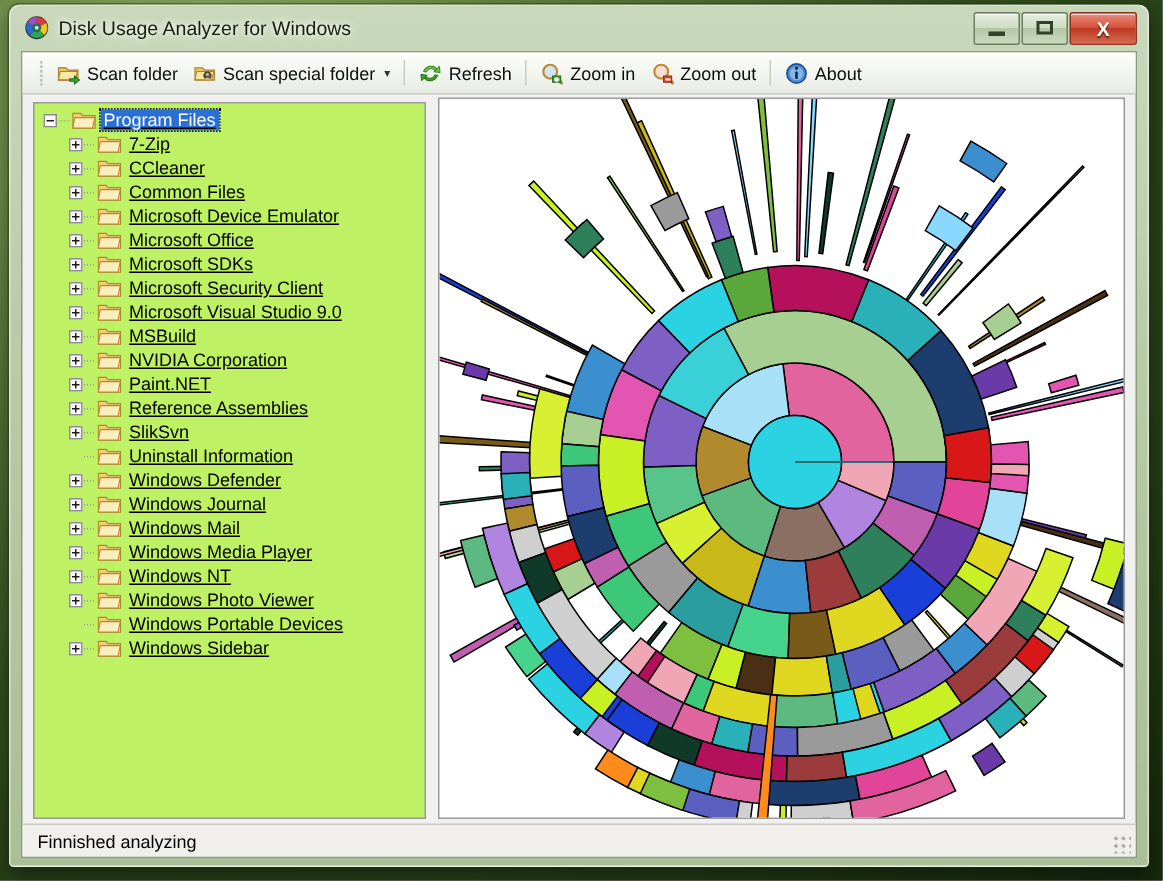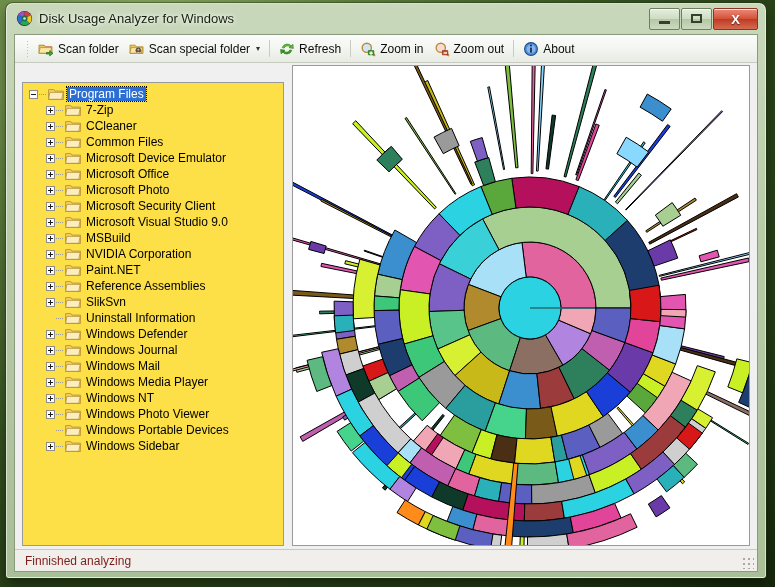--- a/index.html
+++ b/index.html
@@ -72,22 +72,22 @@
     display:flex;align-items:center;height:21px;padding:0 5px;gap:4px;
     color:#0d0d0d;font-size:12px;white-space:nowrap;cursor:default;border-radius:2px;
   }
   .tb-sep{width:1px;height:17px;background:#c8cdc2;margin:0 4px;}
   .tb-caret{margin-left:2px;font-size:8px;color:#333;}
   .ticon{width:16px;height:16px;flex:none;}
 
   
   #panels{position:absolute;left:0;top:27px;right:0;bottom:22px;}
   #tree-panel{
-    position:absolute;left:7px;top:20px;width:262px;bottom:3px;
-    background:#fde047;border:1px solid #9a9a9a;box-sizing:border-box;overflow:hidden;
+    position:absolute;left:7px;top:6px;width:262px;bottom:3px;
+    background:#bef264;border:1px solid #9a9a9a;box-sizing:border-box;overflow:hidden;text-decoration:underline;
   }
   #chart-panel{
     position:absolute;left:277px;top:3px;right:7px;bottom:3px;
     background:#fff;border:1px solid #9a9a9a;box-sizing:border-box;overflow:hidden;
   }
 
   
   #tree{padding:3px 0 0 0;}
   .row{height:16px;display:flex;align-items:center;white-space:nowrap;font-size:12px;color:#000;}
   .indent{flex:none;}
@@ -103,21 +103,21 @@
   .fico{width:16px;height:13px;flex:none;margin-right:3px;}
   .lbl{padding:0 2px;line-height:14px;}
   .row.sel .lbl{background:#2b6fd4;color:#fff;outline:1px dotted #000;}
 
   
   #status{
     position:absolute;left:0;right:0;bottom:0;height:22px;
     background:#f0efeb;border-top:1px solid #c9c9c2;
     display:flex;align-items:center;box-sizing:border-box;
   }
-  #status-text{margin-left:10px;font-size:12px;color:#7f1d1d;}
+  #status-text{margin-left:10px;font-size:12px;color:#000000;}
   #grip-corner{
     position:absolute;right:3px;bottom:2px;width:13px;height:13px;
     background-image:
       radial-gradient(circle at 2px 2px,#a9a9a3 1.1px,transparent 1.3px);
     background-size:5px 5px;background-position:1px 1px;
   }
   svg{display:block;}
 </style>
 </head>
 <body>
@@ -308,21 +308,21 @@
             <div class="row">
               <span class="indent" style="width: 23px;"></span>
               <span class="tog plus"></span>
               <span class="dots"></span>
               <span class="fico">
                 <svg viewBox="0 0 16 13" width="16" height="13">
                   <path d="M.6 1.6h5.2l1.2 1.5h8.4v8.4H.6z" fill="#f5cf72" stroke="#b08a2c" stroke-width=".8"></path>
                   <path d="M1.9 4.4h13.3l-1.5 6.9H.6z" fill="#fdeec0" stroke="#b08a2c" stroke-width=".7"></path>
                 </svg>
               </span>
-              <span class="lbl">Microsoft Photo</span>
+              <span class="lbl">Microsoft SDKs</span>
             </div>
             <div class="row">
               <span class="indent" style="width: 23px;"></span>
               <span class="tog plus"></span>
               <span class="dots"></span>
               <span class="fico">
                 <svg viewBox="0 0 16 13" width="16" height="13">
                   <path d="M.6 1.6h5.2l1.2 1.5h8.4v8.4H.6z" fill="#f5cf72" stroke="#b08a2c" stroke-width=".8"></path>
                   <path d="M1.9 4.4h13.3l-1.5 6.9H.6z" fill="#fdeec0" stroke="#b08a2c" stroke-width=".7"></path>
                 </svg>

